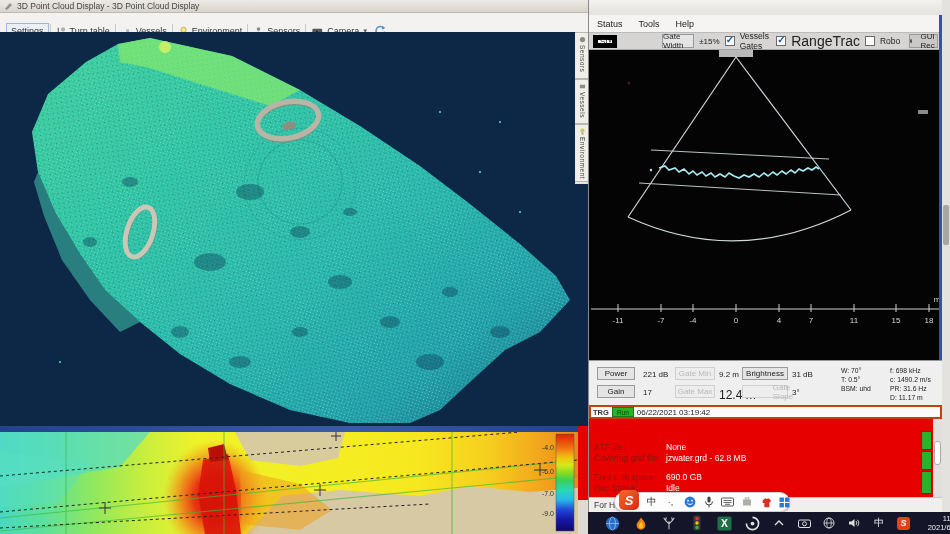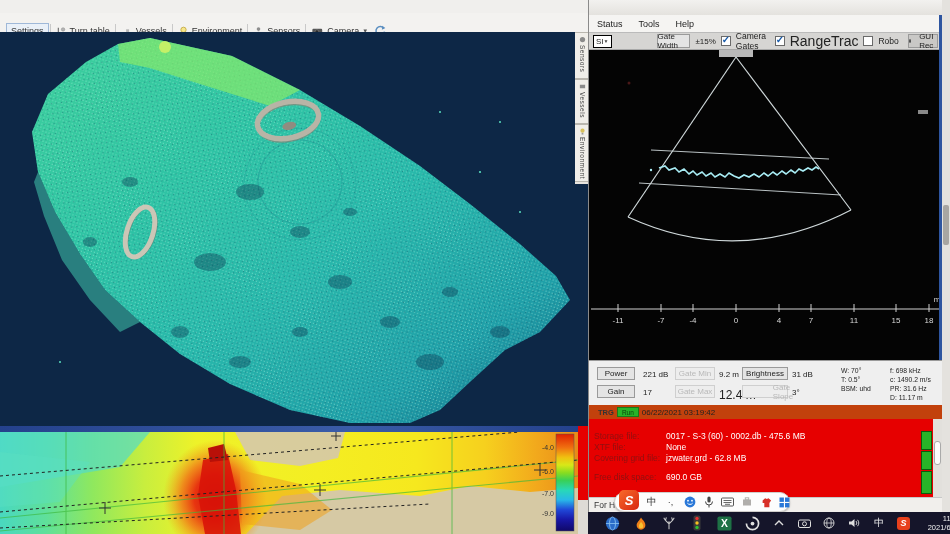--- a/index.html
+++ b/index.html
@@ -27,20 +27,26 @@
 </head>
 <body>
 
 <div id="screen">
 
   <div class="abs" style="left:578px;top:426px;width:14px;height:74px;background:#e60000;"></div>
   <div class="abs" style="left:578px;top:500px;width:14px;height:34px;background:#dedbd6;"></div>
 
   <div class="abs" style="left:0;top:0;width:592px;height:426px;background:#f0efed;">
 
+    <div class="abs" style="left:0;top:0;width:592px;height:13px;background:linear-gradient(#eceae6,#d8d4cc);border-bottom:1px solid #bdbab2;display:flex;align-items:center;gap:4px;padding-left:4px;box-sizing:border-box;">
+      <svg width="9" height="9" viewBox="0 0 12 12">
+        <path d="M2,9 L8,2 L10,4 L4,10 Z" fill="#8fa08a" stroke="#667" stroke-width="0.7"></path>
+      </svg>
+      <span style="font-size:8.5px;color:#444;">3D Point Cloud Display - 3D Point Cloud Display</span>
+    </div>
 
     <div class="abs" style="left:0;top:13px;width:592px;height:36px;background:#f3f2f0;border-bottom:1px solid #c6c4bf;display:flex;align-items:center;padding-left:6px;box-sizing:border-box;">
       <div class="menuitem" style="border:1px solid #9fb8d8;background:#e9f0f8;height:14px;">
         <span>Settings</span>
       </div>
       <div class="sep"></div>
       <div class="menuitem">
         <svg width="11" height="12" viewBox="0 0 14 14">
           <path d="M3,3 v8 h9" stroke="#777" fill="none" stroke-width="1.6"></path>
           <circle cx="9" cy="5" r="2.2" fill="#b4b4b4" stroke="#888" stroke-width="0.6"></circle>
@@ -250,30 +256,30 @@
 
     <div class="abs" style="left:0;top:0;width:353px;height:15px;background:linear-gradient(#f2f1ef,#e4e2de);border-bottom:1px solid #cfcdc8;"></div>
 
     <div class="abs" style="left:0;top:15px;width:353px;height:17px;background:#f5f4f2;display:flex;align-items:center;gap:16px;padding-left:8px;box-sizing:border-box;">
       <span class="txt" style="font-size:9px;">Status</span>
       <span class="txt" style="font-size:9px;">Tools</span>
       <span class="txt" style="font-size:9px;">Help</span>
     </div>
 
     <div class="abs" style="left:0;top:32px;width:353px;height:18px;background:#d6d5d3;border-top:1px solid #bbb;border-bottom:1px solid #a8a8a8;display:flex;align-items:center;gap:5px;padding:0 4px;box-sizing:border-box;">
-      <div style="width:24px;height:13px;background:#fff;border:1px solid #000000;display:flex;align-items:center;justify-content:space-between;padding:0 2px;box-sizing:border-box;">
+      <div style="width:24px;height:13px;background:#fff;border:5px solid #000000;display:flex;align-items:center;justify-content:space-between;padding:0 2px;box-sizing:border-box;">
         <span style="font-size:8px;color:#222;">SI</span>
         <span style="font-size:5px;color:#444;">▼</span>
       </div>
       <div class="btn" style="width:54px;height:14px;margin-left:40px;">
         <span>Gate Width</span>
       </div>
       <span class="txt" style="font-size:8px;">±15%</span>
       <span class="cb checked"></span>
-      <span class="txt" style="font-size:8.5px;">Camera Gates</span>
+      <span class="txt" style="font-size:8.5px;">Vessels Gates</span>
       <span class="cb checked"></span>
       <span class="txt" style="font-size:14px;">RangeTrac</span>
       <span class="cb"></span>
       <span class="txt" style="font-size:8.5px;">Robo</span>
       <div class="btn" style="width:48px;height:14px;background:#c9c8c6;gap:8px;margin-left:4px;">
         <span style="width:4px;height:4px;border-radius:50%;background:#555;display:inline-block;"></span>
         <span>GUI Rec</span>
       </div>
     </div>
 
@@ -353,42 +359,42 @@
         <div>BSM: uhd</div>
       </div>
       <div class="abs" style="left:301px;top:5px;font-size:6.8px;color:#222;line-height:9px;">
         <div>f: 698 kHz</div>
         <div>c: 1490.2 m/s</div>
         <div>PR: 31.6 Hz</div>
         <div>D: 11.17 m</div>
       </div>
     </div>
 
-    <div class="abs" style="left:0;top:405px;width:353px;height:14px;background:#fbfbfb;border:7px solid #c2410c;box-sizing:border-box;display:flex;align-items:center;gap:3px;padding-left:2px;">
+    <div class="abs" style="left:0;top:405px;width:353px;height:14px;background:#fbfbfb;border:2px solid #c2410c;box-sizing:border-box;display:flex;align-items:center;gap:3px;padding-left:2px;">
       <span style="font-size:7.5px;color:#333;font-weight:bold;">TRG</span>
       <span style="width:22px;height:10px;background:#28b428;border:1px solid #1a7a1a;color:#0c3c0c;font-size:6.5px;display:flex;align-items:center;justify-content:center;box-sizing:border-box;">Run</span>
       <span style="font-size:8px;color:#222;">06/22/2021 03:19:42</span>
     </div>
 
     <div class="abs" style="left:0;top:419px;width:353px;height:78px;background:#e60000;overflow:hidden;">
-      <div class="srow" style="top:12px;">
-        <span class="slabel">Storage file:</span>
-        <span class="sval">0017 - S-3 (60) - 0002.db   - 475.6 MB</span>
-      </div>
       <div class="srow" style="top:23px;">
         <span class="slabel">XTF file:</span>
         <span class="sval">None</span>
       </div>
       <div class="srow" style="top:34px;">
         <span class="slabel">Covering grid file:</span>
         <span class="sval">jzwater.grd   - 62.8 MB</span>
       </div>
       <div class="srow" style="top:53px;">
         <span class="slabel">Free disk space:</span>
         <span class="sval">690.0 GB</span>
+      </div>
+      <div class="srow" style="top:64px;">
+        <span class="slabel">Rec Status:</span>
+        <span class="sval">Idle</span>
       </div>
       <div class="abs" style="left:332px;top:12px;width:9px;height:17px;background:#28b428;border:1px solid #0c5c0c;"></div>
       <div class="abs" style="left:332px;top:32px;width:9px;height:17px;background:#28b428;border:1px solid #0c5c0c;"></div>
       <div class="abs" style="left:332px;top:52px;width:9px;height:21px;background:#28b428;border:1px solid #0c5c0c;"></div>
       <div class="abs" style="left:344px;top:0;width:9px;height:78px;background:#e2e0dc;">
         <div class="abs" style="left:1px;top:22px;width:7px;height:24px;background:#fdfdfd;border:1px solid #aaa;border-radius:3px;box-sizing:border-box;"></div>
       </div>
     </div>
 
     <div class="abs" style="left:0;top:497px;width:353px;height:15px;background:#f1efec;border-top:1px solid #c8c8c8;display:flex;align-items:center;padding-left:5px;box-sizing:border-box;">

